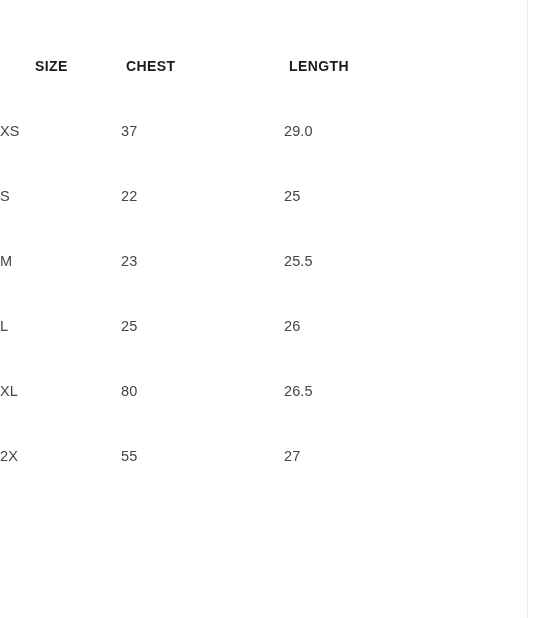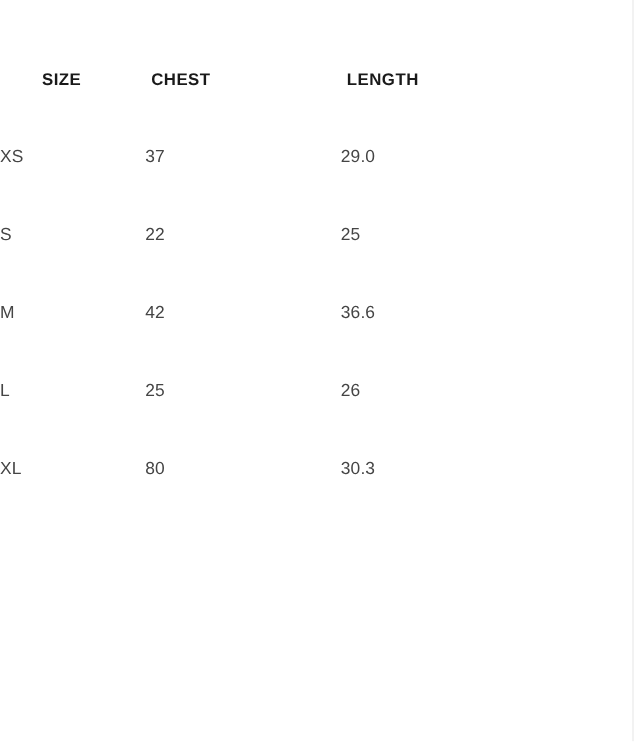--- a/index.html
+++ b/index.html
@@ -112,29 +112,34 @@
         <td class="cell-pad-chest">37</td>
         <td class="cell-pad-length">29.0</td>
       </tr>
       <tr>
         <td class="cell-pad-size">S</td>
         <td class="cell-pad-chest">22</td>
         <td class="cell-pad-length">25</td>
       </tr>
       <tr>
         <td class="cell-pad-size">M</td>
-        <td class="cell-pad-chest">42</td>
-        <td class="cell-pad-length">36.6</td>
+        <td class="cell-pad-chest">23</td>
+        <td class="cell-pad-length">25.5</td>
       </tr>
       <tr>
         <td class="cell-pad-size">L</td>
         <td class="cell-pad-chest">25</td>
         <td class="cell-pad-length">26</td>
       </tr>
       <tr>
         <td class="cell-pad-size">XL</td>
         <td class="cell-pad-chest">80</td>
-        <td class="cell-pad-length">30.3</td>
+        <td class="cell-pad-length">26.5</td>
+      </tr>
+      <tr>
+        <td class="cell-pad-size">2X</td>
+        <td class="cell-pad-chest">55</td>
+        <td class="cell-pad-length">27</td>
       </tr>
     </tbody>
   </table>
 
 </div>
 
 </body></html>

